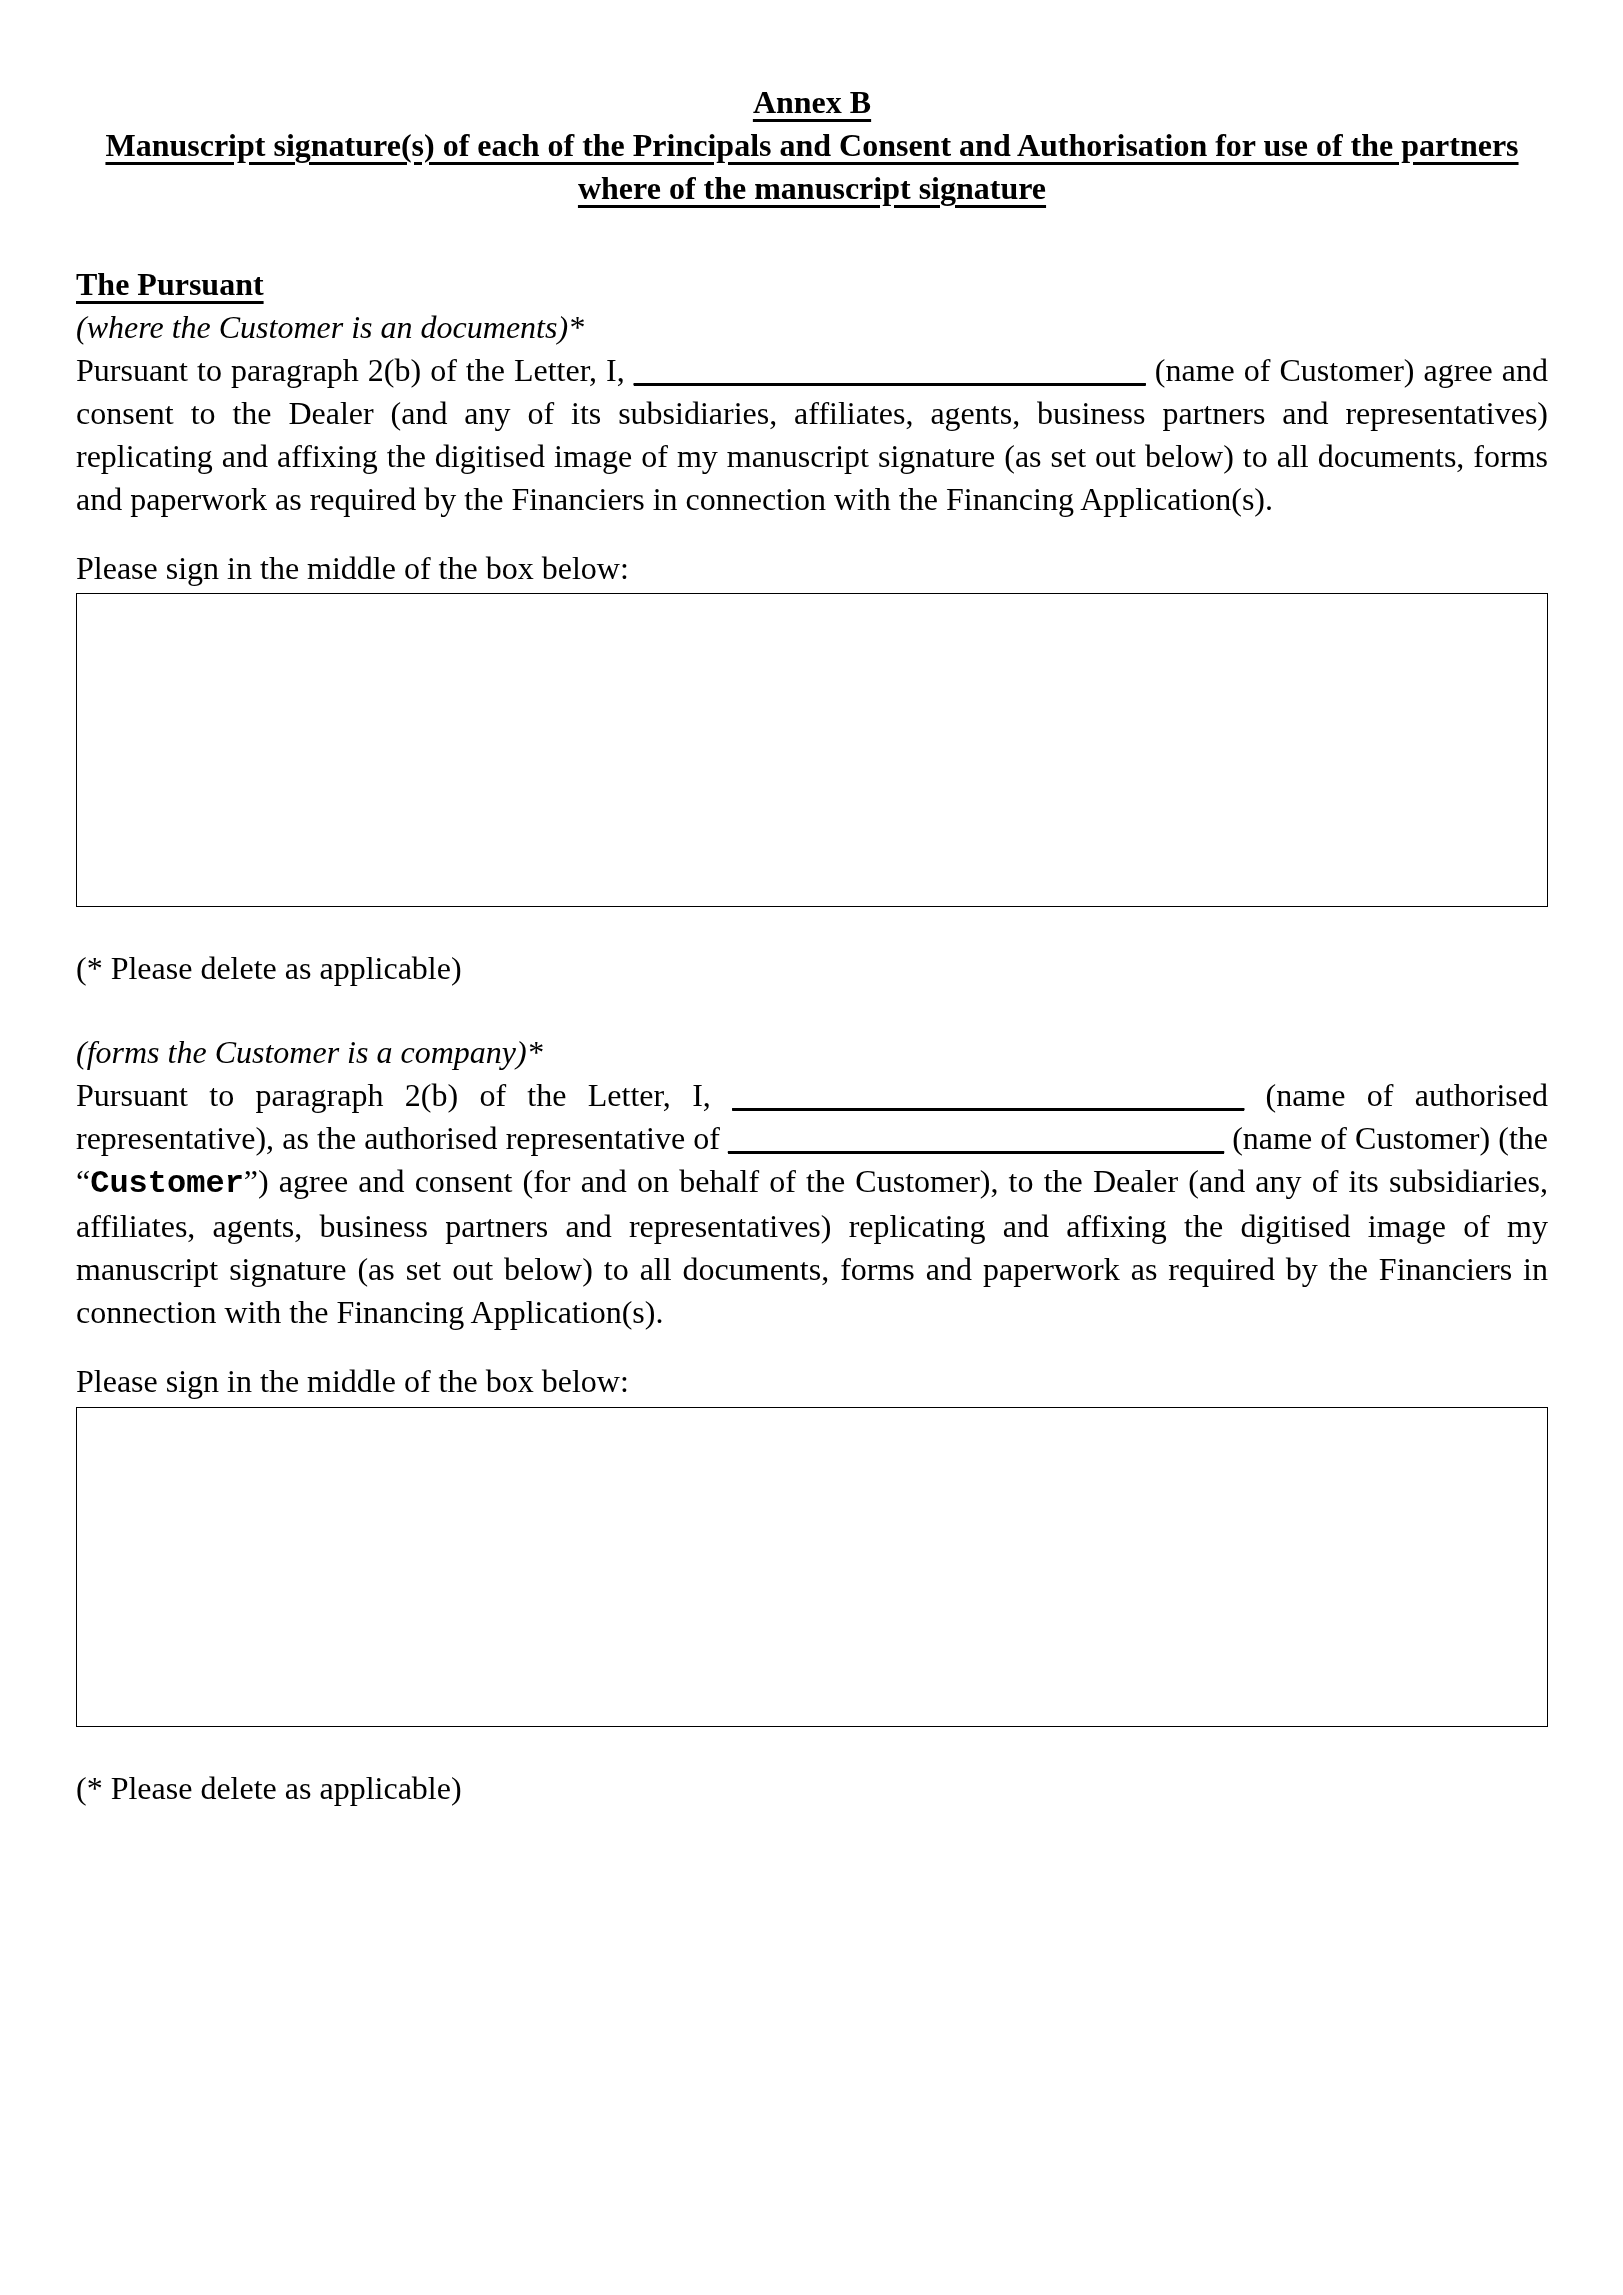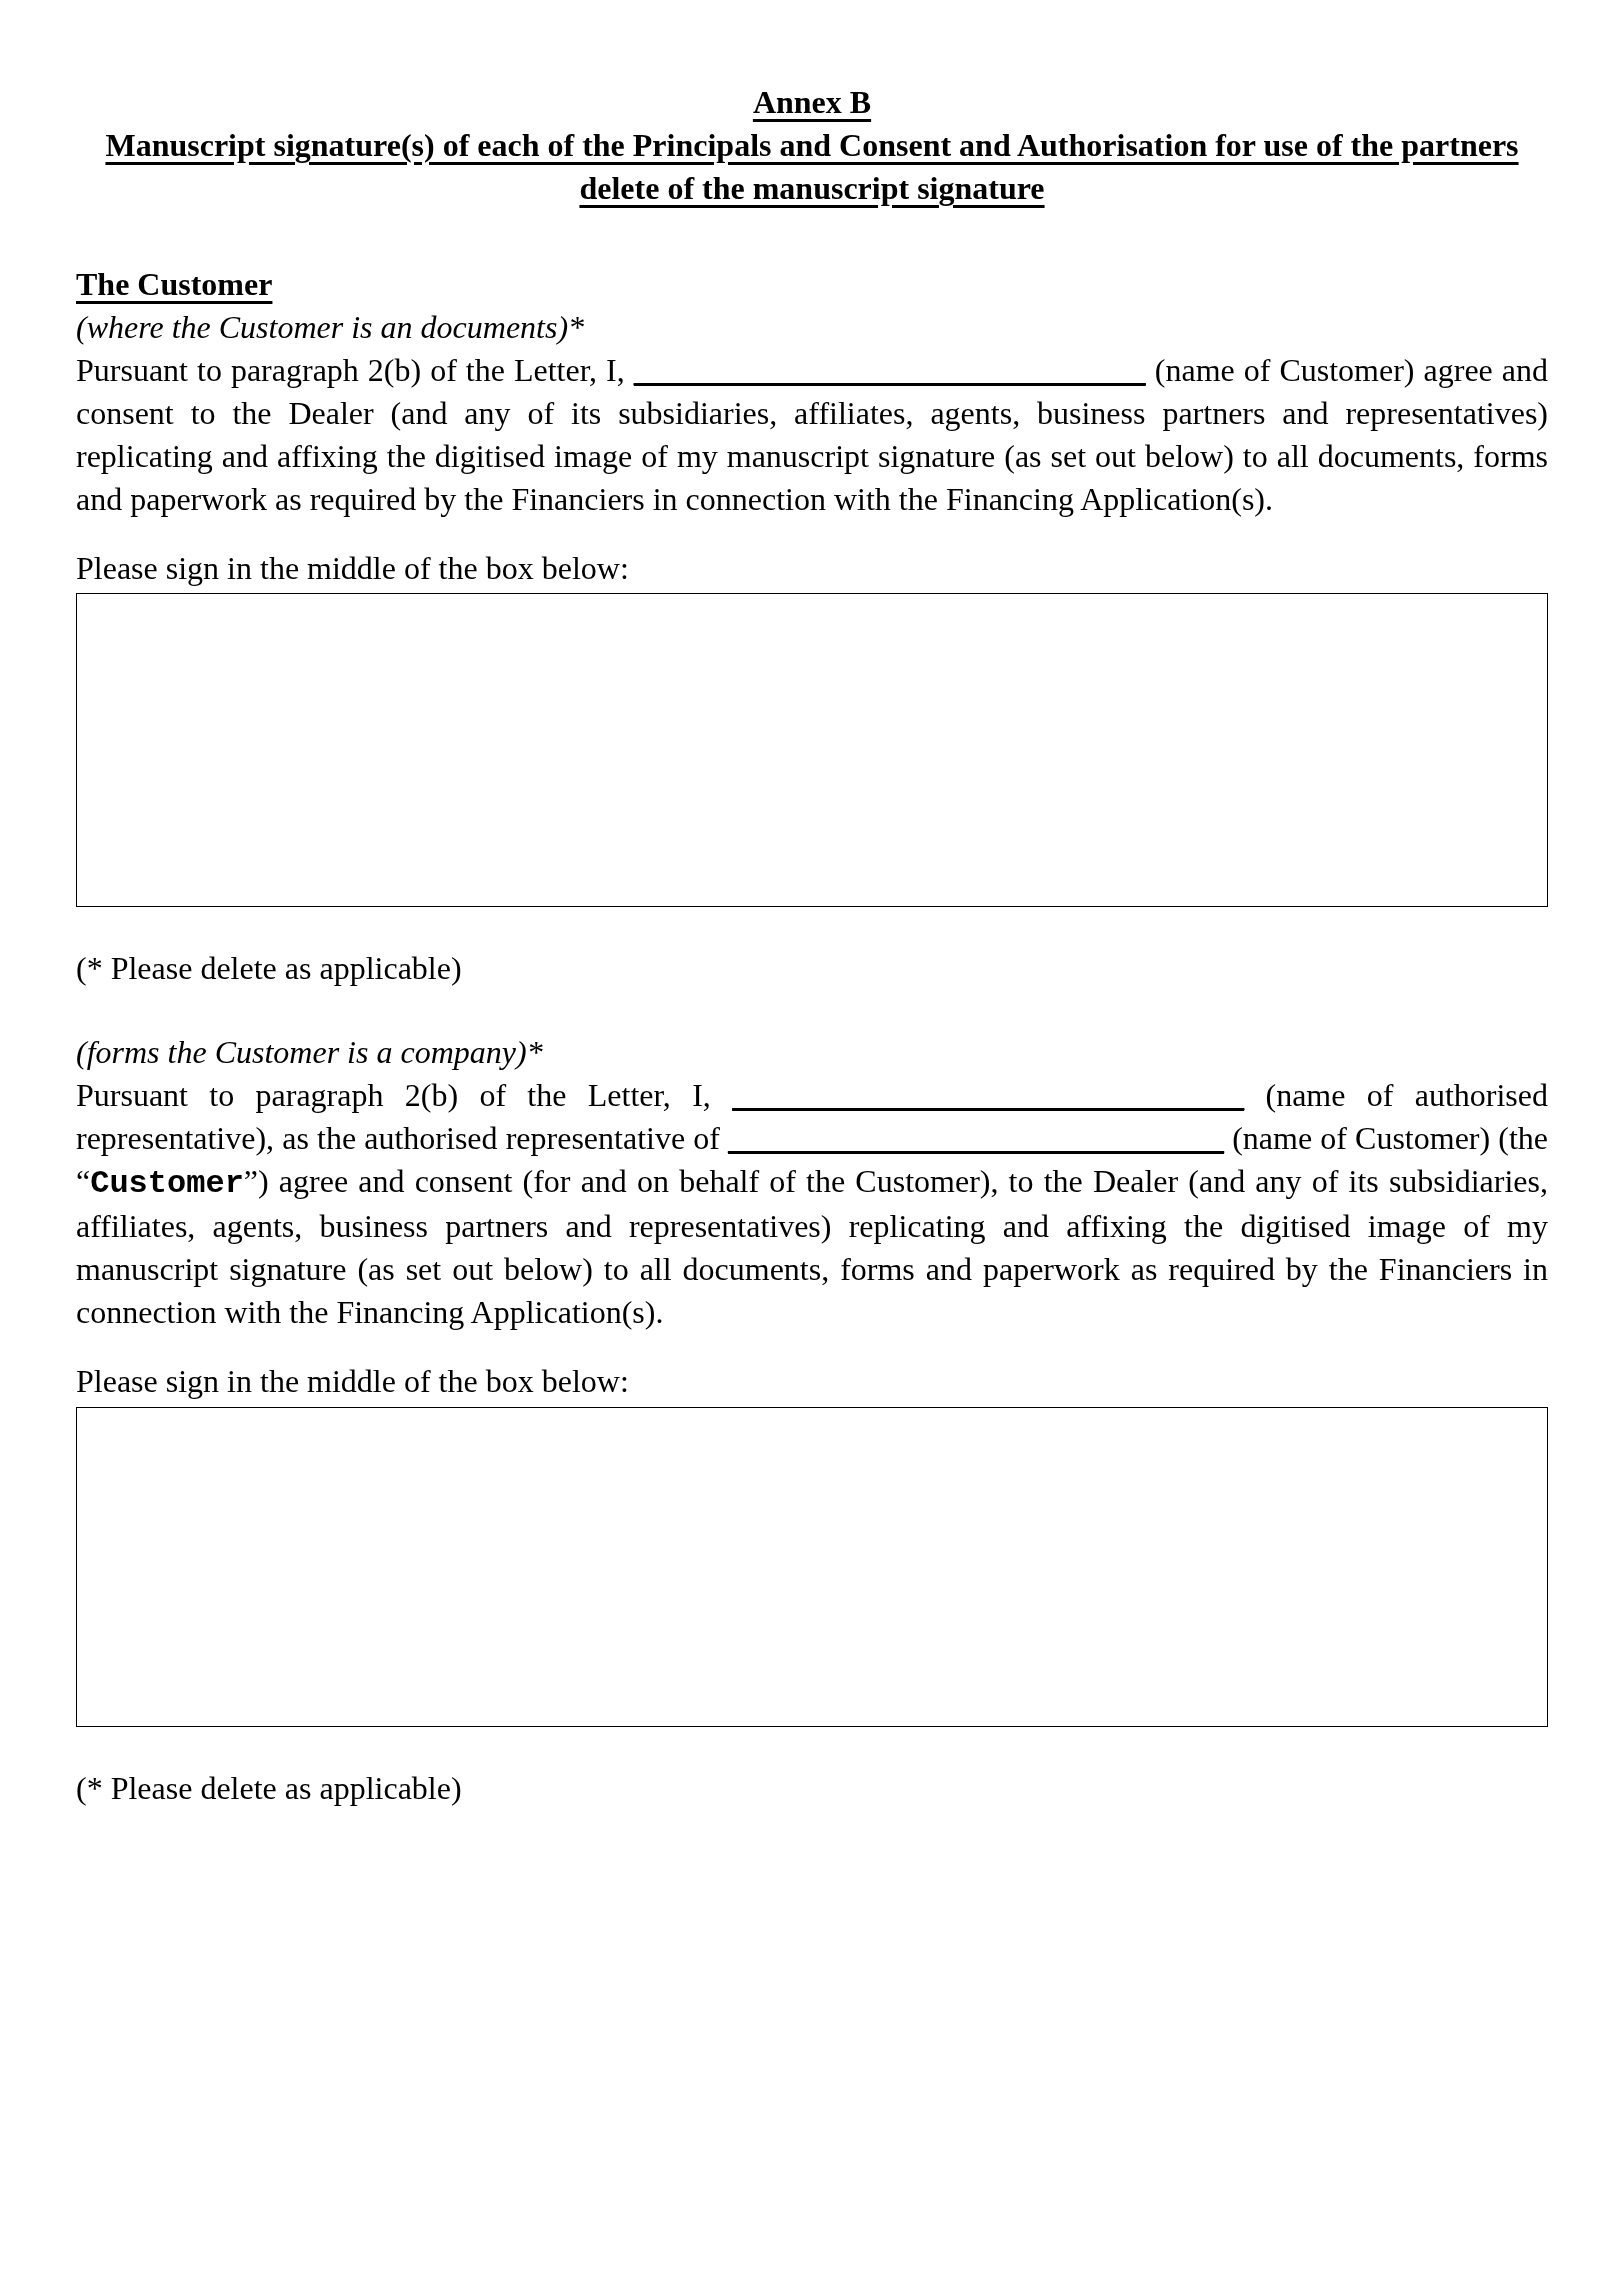--- a/index.html
+++ b/index.html
@@ -73,24 +73,24 @@
   }
 </style>
 </head>
 <body>
 
 <div class="page">
 
   <header class="title-block">
     <div class="title-line"><span class="u">Annex B</span></div>
     <div class="title-line"><span class="u">Manuscript signature(s) of each of the Principals and Consent and Authorisation for use of the partners</span></div>
-    <div class="title-line"><span class="u">delete of the manuscript signature</span></div>
+    <div class="title-line"><span class="u">where of the manuscript signature</span></div>
   </header>
 
-  <h2 class="section-heading"><span class="u">The Customer</span></h2>
+  <h2 class="section-heading"><span class="u">The Pursuant</span></h2>
 
   <section>
     <div class="condition">(where the Customer is an documents)*</div>
     <p class="body-par"><span>Pursuant to paragraph 2(b) of the Letter, I, </span><span class="blank">________________________________</span><span> </span><span class="italic">(name of Customer)</span><span> agree and consent to the Dealer (and any of its subsidiaries, affiliates, agents, business partners and representatives) replicating and affixing the digitised image of my manuscript signature (as set out below) to all documents, forms and paperwork as required by the Financiers in connection with the Financing Application(s).</span></p>
     <div class="sign-prompt">Please sign in the middle of the box below:</div>
     <div class="sign-box"></div>
     <div class="delete-note">(* Please delete as applicable)</div>
   </section>
 
   <section>

